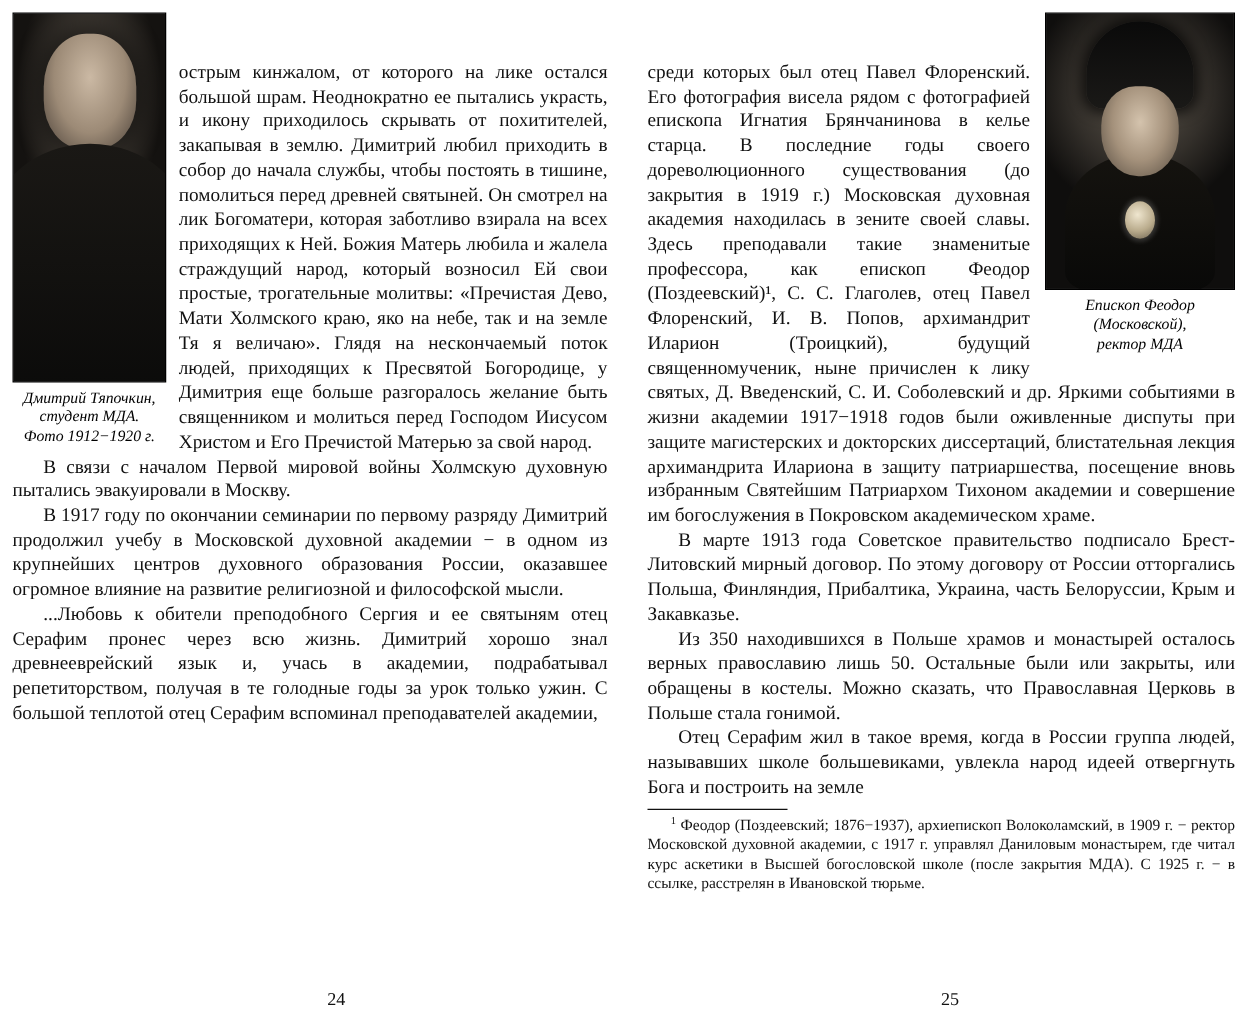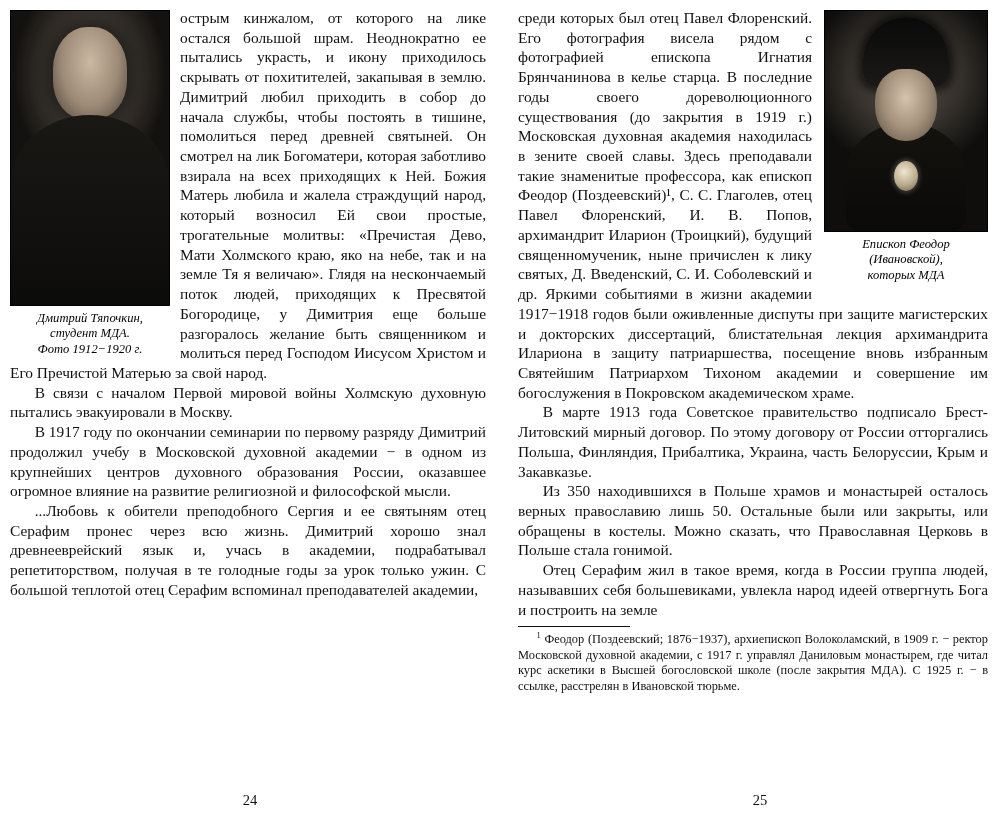--- a/index.html
+++ b/index.html
@@ -38,26 +38,27 @@
     line-height: 1.28;
     text-align: justify;
     hyphens: none;
   }
   .col-body p {
     margin: 0;
     text-indent: 1.6em;
   }
   .col-body p.noind {
     text-indent: 0;
+    margin-top: 40px;
   }
 
   
   .fig-left {
     float: left;
-    width: 160px;
+    width: 123px;
     margin: 2px 10px 4px 0;
   }
   .photo {
     width: 100%;
     background: #1c1c1c;
     position: relative;
     overflow: hidden;
     border: 1px solid #000;
     box-sizing: border-box;
   }
@@ -96,21 +97,21 @@
     line-height: 1.22;
     text-align: center;
     font-style: italic;
     margin-top: 5px;
     color: #000;
   }
 
   
   .fig-right {
     float: right;
-    width: 164px;
+    width: 152px;
     margin: 2px 0 4px 12px;
   }
   .fig-right .photo {
     height: 222px;
     background:
       radial-gradient(ellipse 70% 50% at 50% 30%, #5d564c 0%, #332f2a 50%, #0f0e0d 85%),
       linear-gradient(180deg, #27241f 0%, #0d0c0b 100%);
   }
   
   .fig-right .photo::before {
@@ -181,20 +182,21 @@
   }
 
   
   .page-number {
     position: absolute;
     bottom: 12px;
     font-size: 14.5px;
     text-align: center;
     width: 100%;
     left: 0;
+    padding-left: 19px;
   }
   .page-left .page-number { padding-right: 14px; }
   .page-right .page-number { padding-left: 10px; }
 
   .gutter {
     position: absolute;
     left: 499px;
     top: 0;
     width: 2px;
     height: 821px;
@@ -232,30 +234,30 @@
 
   <div class="page page-right">
 
     <div class="fig-right">
       <div class="photo">
         <div class="inner-beard"></div>
         <div class="panagia"></div>
       </div>
       <div class="fig-caption">
         <div>Епископ Феодор</div>
-        <div>(Ивановской),</div>
-        <div>которых МДА</div>
+        <div>(Московской),</div>
+        <div>ректор МДА</div>
       </div>
     </div>
 
     <div class="col-body clearfix">
       <p class="noind">среди которых был отец Павел Флоренский. Его фотография висела рядом с фотографией епископа Игнатия Брянчанинова в келье старца. В последние годы своего дореволюционного существования (до закрытия в 1919 г.) Московская духовная академия находилась в зените своей славы. Здесь преподавали такие знаменитые профессора, как епископ Феодор (Поздеевский)¹, С. С. Глаголев, отец Павел Флоренский, И. В. Попов, архимандрит Иларион (Троицкий), будущий священномученик, ныне причислен к лику святых, Д. Введенский, С. И. Соболевский и др. Яркими событиями в жизни академии 1917−1918 годов были оживленные диспуты при защите магистерских и докторских диссертаций, блистательная лекция архимандрита Илариона в защиту патриаршества, посещение вновь избранным Святейшим Патриархом Тихоном академии и совершение им богослужения в Покровском академическом храме.</p>
       <p>В марте 1913 года Советское правительство подписало Брест-Литовский мирный договор. По этому договору от России отторгались Польша, Финляндия, Прибалтика, Украина, часть Белоруссии, Крым и Закавказье.</p>
       <p>Из 350 находившихся в Польше храмов и монастырей осталось верных православию лишь 50. Остальные были или закрыты, или обращены в костелы. Можно сказать, что Православная Церковь в Польше стала гонимой.</p>
-      <p>Отец Серафим жил в такое время, когда в России группа людей, называвших себя большевиками, увлекла народ идеей отвергнуть Бога и построить на земле</p>
+      <p>Отец Серафим жил в такое время, когда в России группа людей, называвших школе большевиками, увлекла народ идеей отвергнуть Бога и построить на земле</p>
     </div>
 
     <div class="footnote-rule"></div>
     <div class="footnote">
       <p><sup class="fnmark">1</sup> <span>Феодор (Поздеевский; 1876−1937), архиепископ Волоколамский, в 1909 г. − ректор Московской духовной академии, с 1917 г. управлял Даниловым монастырем, где читал курс аскетики в Высшей богословской школе (после закрытия МДА). С 1925 г. − в ссылке, расстрелян в Ивановской тюрьме.</span></p>
     </div>
 
     <div class="page-number">25</div>
   </div>
 

